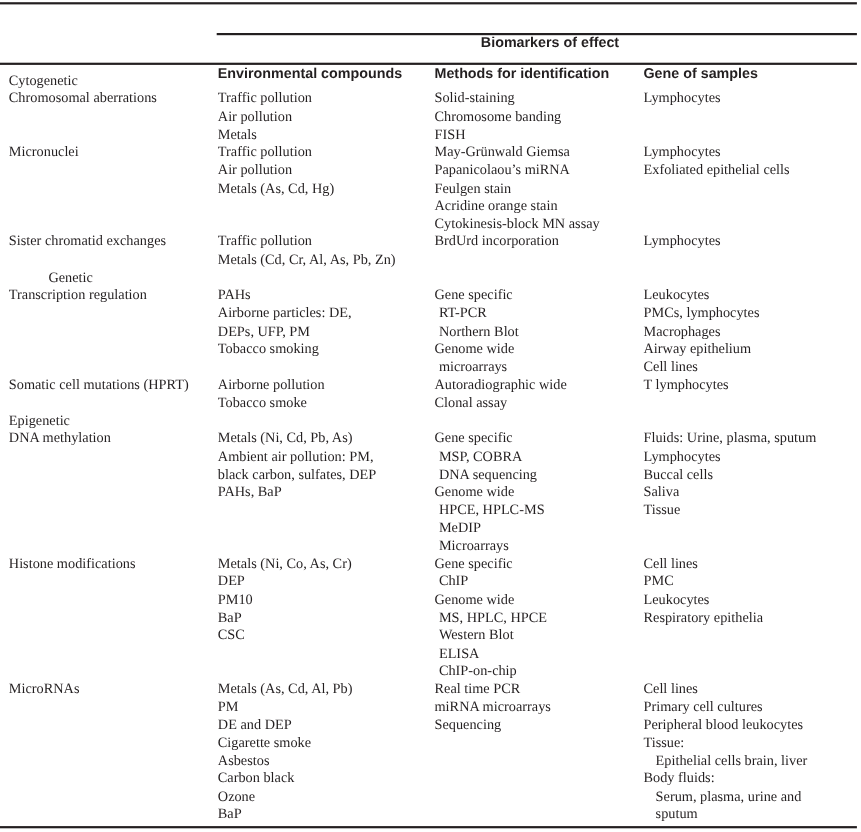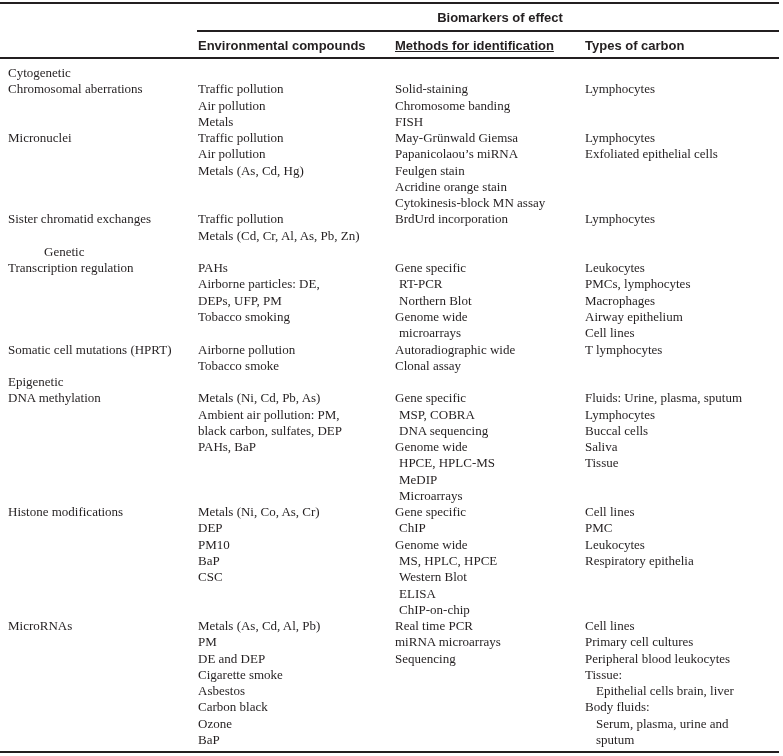--- a/index.html
+++ b/index.html
@@ -2,41 +2,41 @@
 <html><head>
 <meta charset="utf-8">
 <style>
   html, body { margin: 0; padding: 0; background: #ffffff; }
   body {
     width: 783px; height: 756px; position: relative; overflow: hidden;
     font-family: "Liberation Sans", sans-serif; font-size: 13px; color: #231f20;
   }
   .rule { position: absolute; height: 2px; background: #231f20; }
   .rule.thin { height: 1.5px; }
-  .hdr { position: absolute; font-weight: bold; font-size: 13px; line-height: 16px; white-space: nowrap; }
+  .hdr { position: absolute; font-weight: bold; font-size: 13px; line-height: 16px; white-space: nowrap; margin-top: 21px; }
   #body-rows { position: absolute; left: 0; top: 65px; width: 783px; font-family: Liberation Serif, serif; }
   .row { position: relative; display: flex; }
   .cell { line-height: 16.27px; white-space: nowrap; }
   .c1 { position: absolute; left: 8px; }
   .c2 { position: absolute; left: 198px; }
   .c3 { position: absolute; left: 395px; }
   .c4 { position: absolute; left: 585px; }
   .line { display: block; height: 16.27px; }
   .indent1 { padding-left: 4px; }
   .indent2 { padding-left: 11px; }
 </style>
 </head>
 <body>
 
 <div class="rule" style="left:0;top:2px;width:779px;"></div>
 <div class="hdr" style="left:400px;top:10px;width:200px;text-align:center;">Biomarkers of effect</div>
 <div class="rule thin" style="left:197px;top:30px;width:582px;"></div>
 <div class="hdr" style="left:198px;top:38px;">Environmental compounds</div>
-<div class="hdr" style="left:395px;top:38px;text-decoration:underline;">Methods for identification</div>
-<div class="hdr" style="left:585px;top:38px;">Types of carbon</div>
+<div class="hdr" style="left:395px;top:38px;">Methods for identification</div>
+<div class="hdr" style="left:585px;top:38px;">Gene of samples</div>
 <div class="rule" style="left:0;top:57px;width:779px;"></div>
 
 <div id="body-rows">
     <div class="row" style="height: 16.27px;">
       <div class="cell c1">Cytogenetic</div>
     </div>
     <div class="row" style="height: 48.81px;">
       <div class="cell c1">
         <span class="line">Chromosomal aberrations</span>
       </div>

